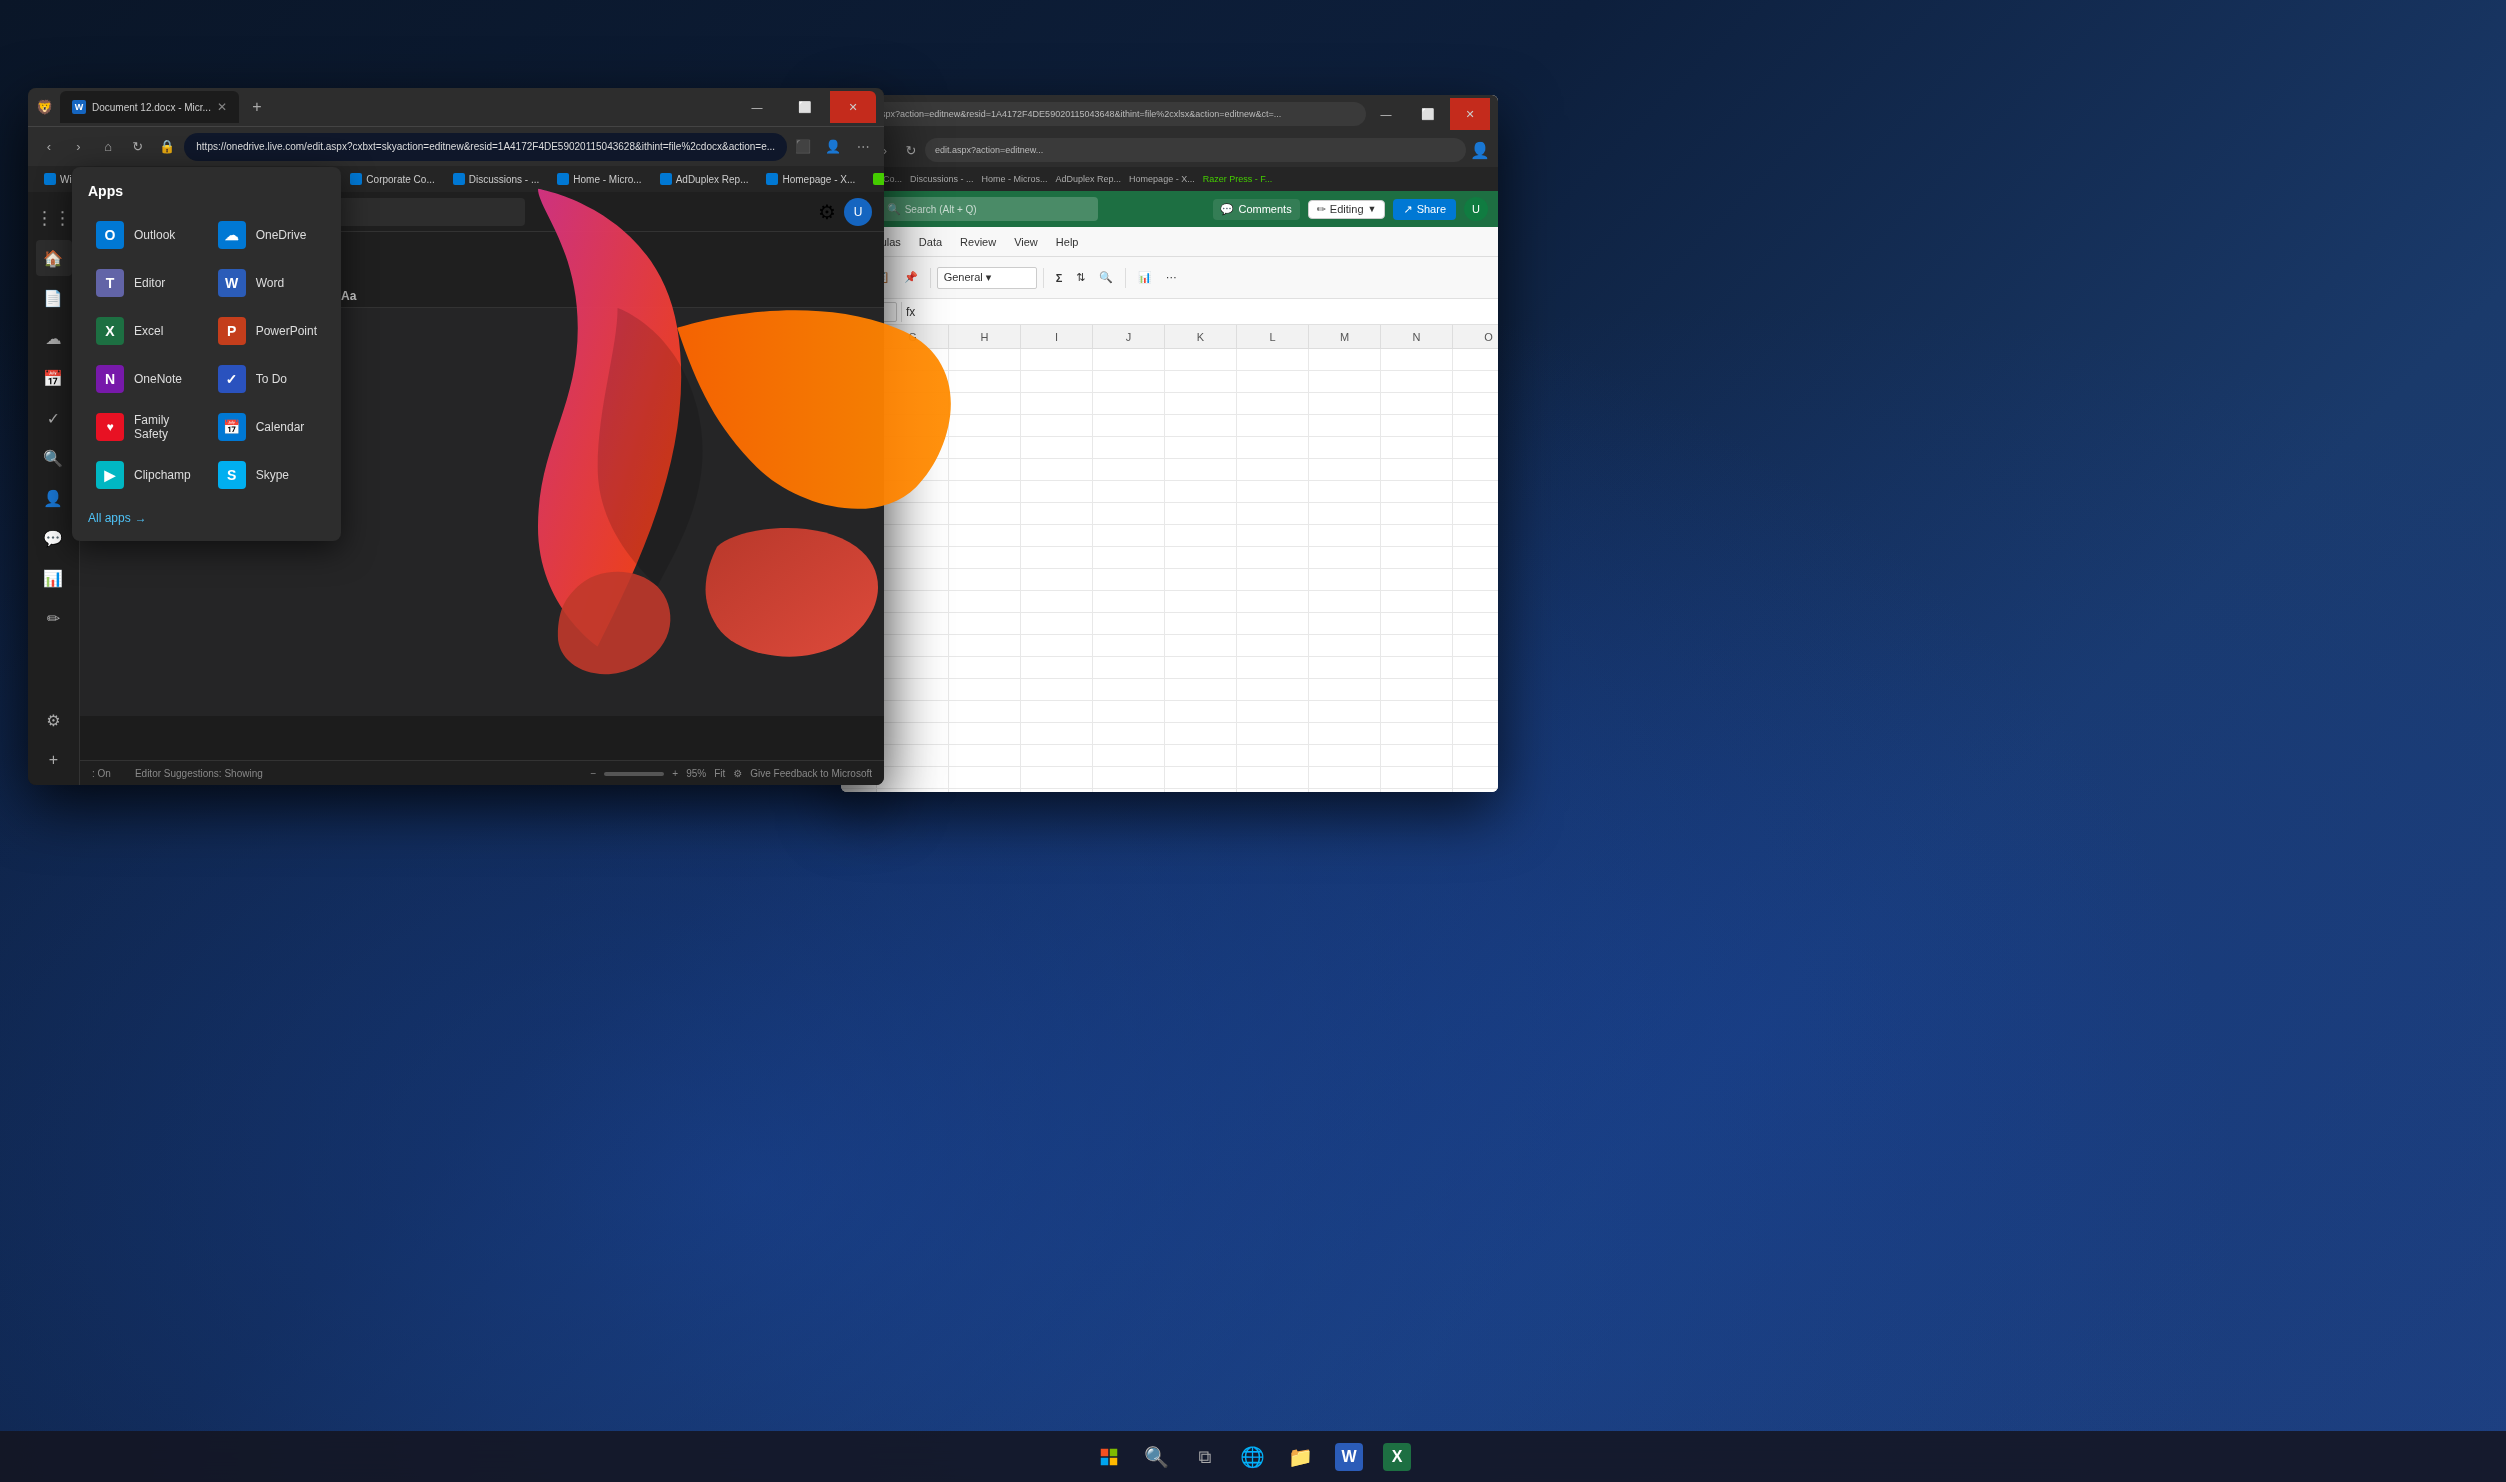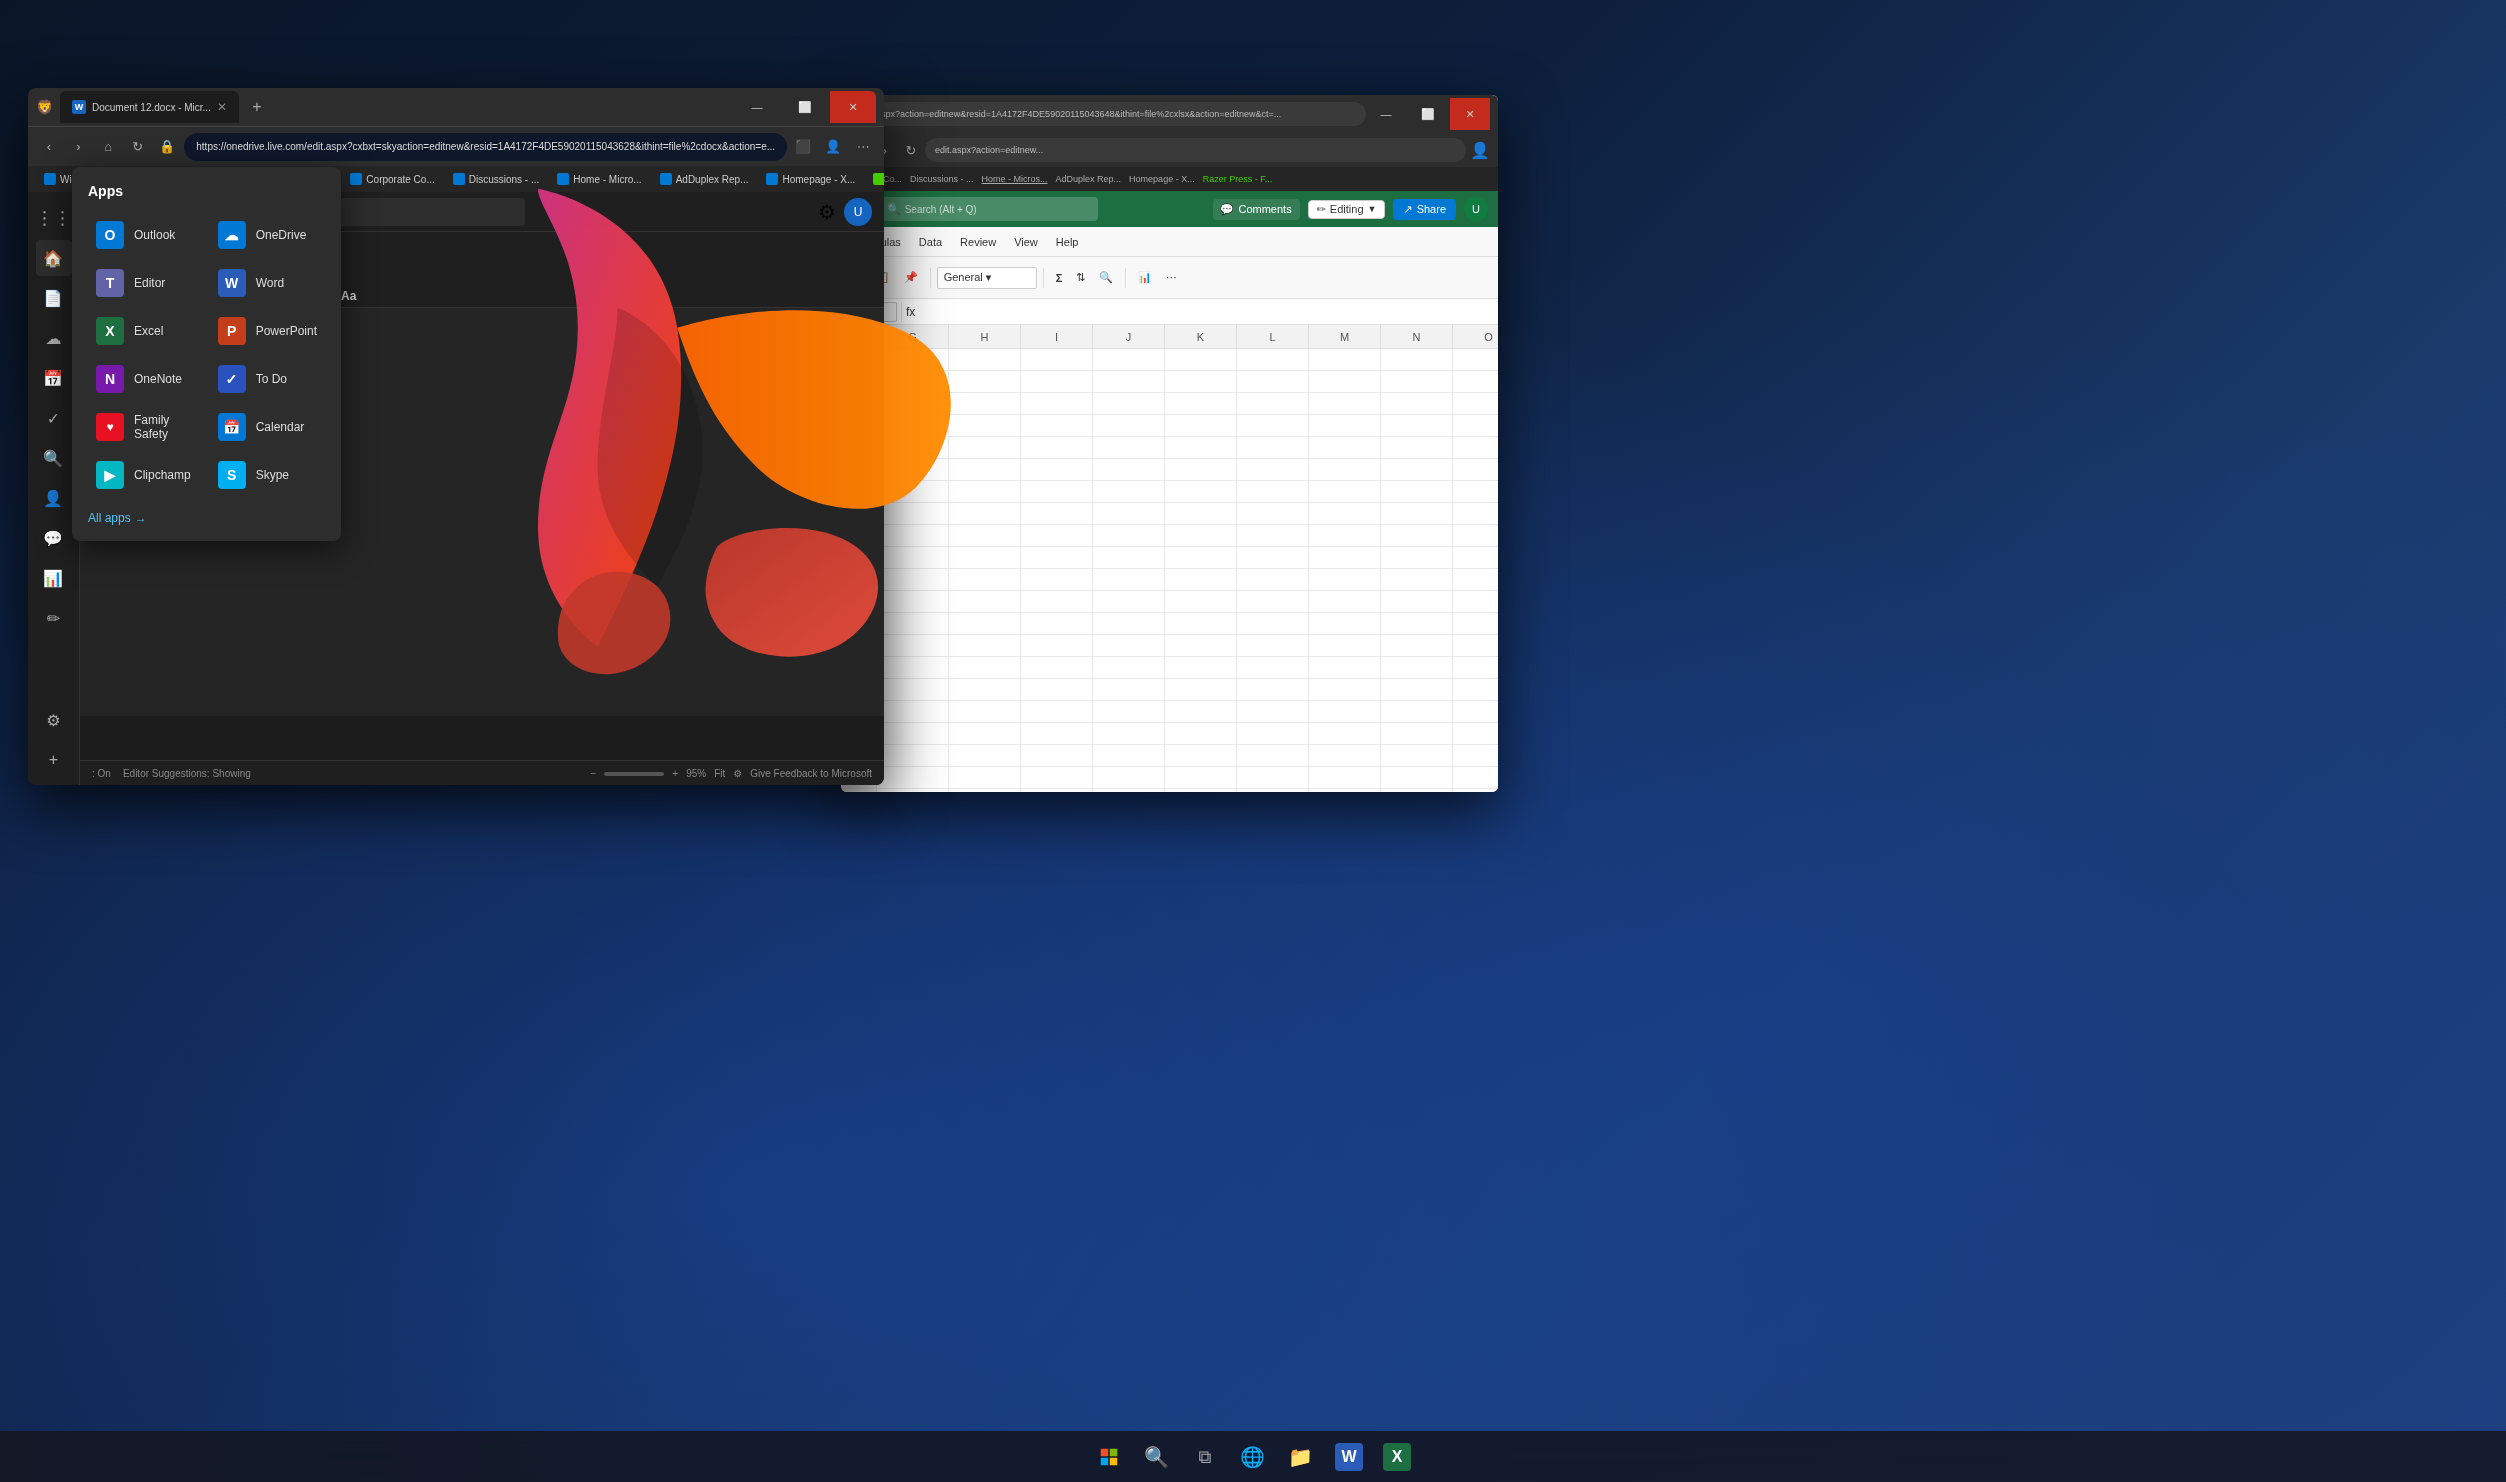--- a/index.html
+++ b/index.html
@@ -570,21 +570,21 @@
 
     
     .word-statusbar {
       height: 26px;
       background: #1f1f1f;
       display: flex;
       align-items: center;
       padding: 0 12px;
       font-size: 10px;
       color: #888;
-      gap: 12px;
+      gap: 24px;
       border-top: 1px solid #333;
       margin-top: 44px;
     }
 
     .excel-editing-label {
       display: flex;
       align-items: center;
       gap: 4px;
       background: white;
       border: 1px solid #ccc;
@@ -906,21 +906,21 @@
     </div>
     <div style="flex:1;height:24px;background:#3a3a3a;border-radius:12px;display:flex;align-items:center;padding:0 10px;font-size:9px;color:#bbb;text-align:center;">
       <span>edit.aspx?action=editnew...</span>
     </div>
     <div style="width:24px;height:24px;display:flex;align-items:center;justify-content:center;color:#aaa;">👤</div>
   </div>
 
   <div class="excel-bookmarks">
     <span>orporate Co...</span>
     <span style="margin-left:6px;">Discussions - ...</span>
-    <span style="margin-left:6px;text-decoration:underline;">Home - Micros...</span>
+    <span style="margin-left:6px;">Home - Micros...</span>
     <span style="margin-left:6px;">AdDuplex Rep...</span>
     <span style="margin-left:6px;">Homepage - X...</span>
     <span style="margin-left:6px;color:#44cc00;">Razer Press - F...</span>
   </div>
 
   <div class="excel-app-header">
     <div style="display:flex;align-items:center;gap:4px;">
       <div style="width:20px;height:20px;background:#fff;border-radius:2px;display:flex;align-items:center;justify-content:center;font-size:12px;font-weight:bold;color:#1d6f42;">X</div>
     </div>
     <div style="flex:1;">

